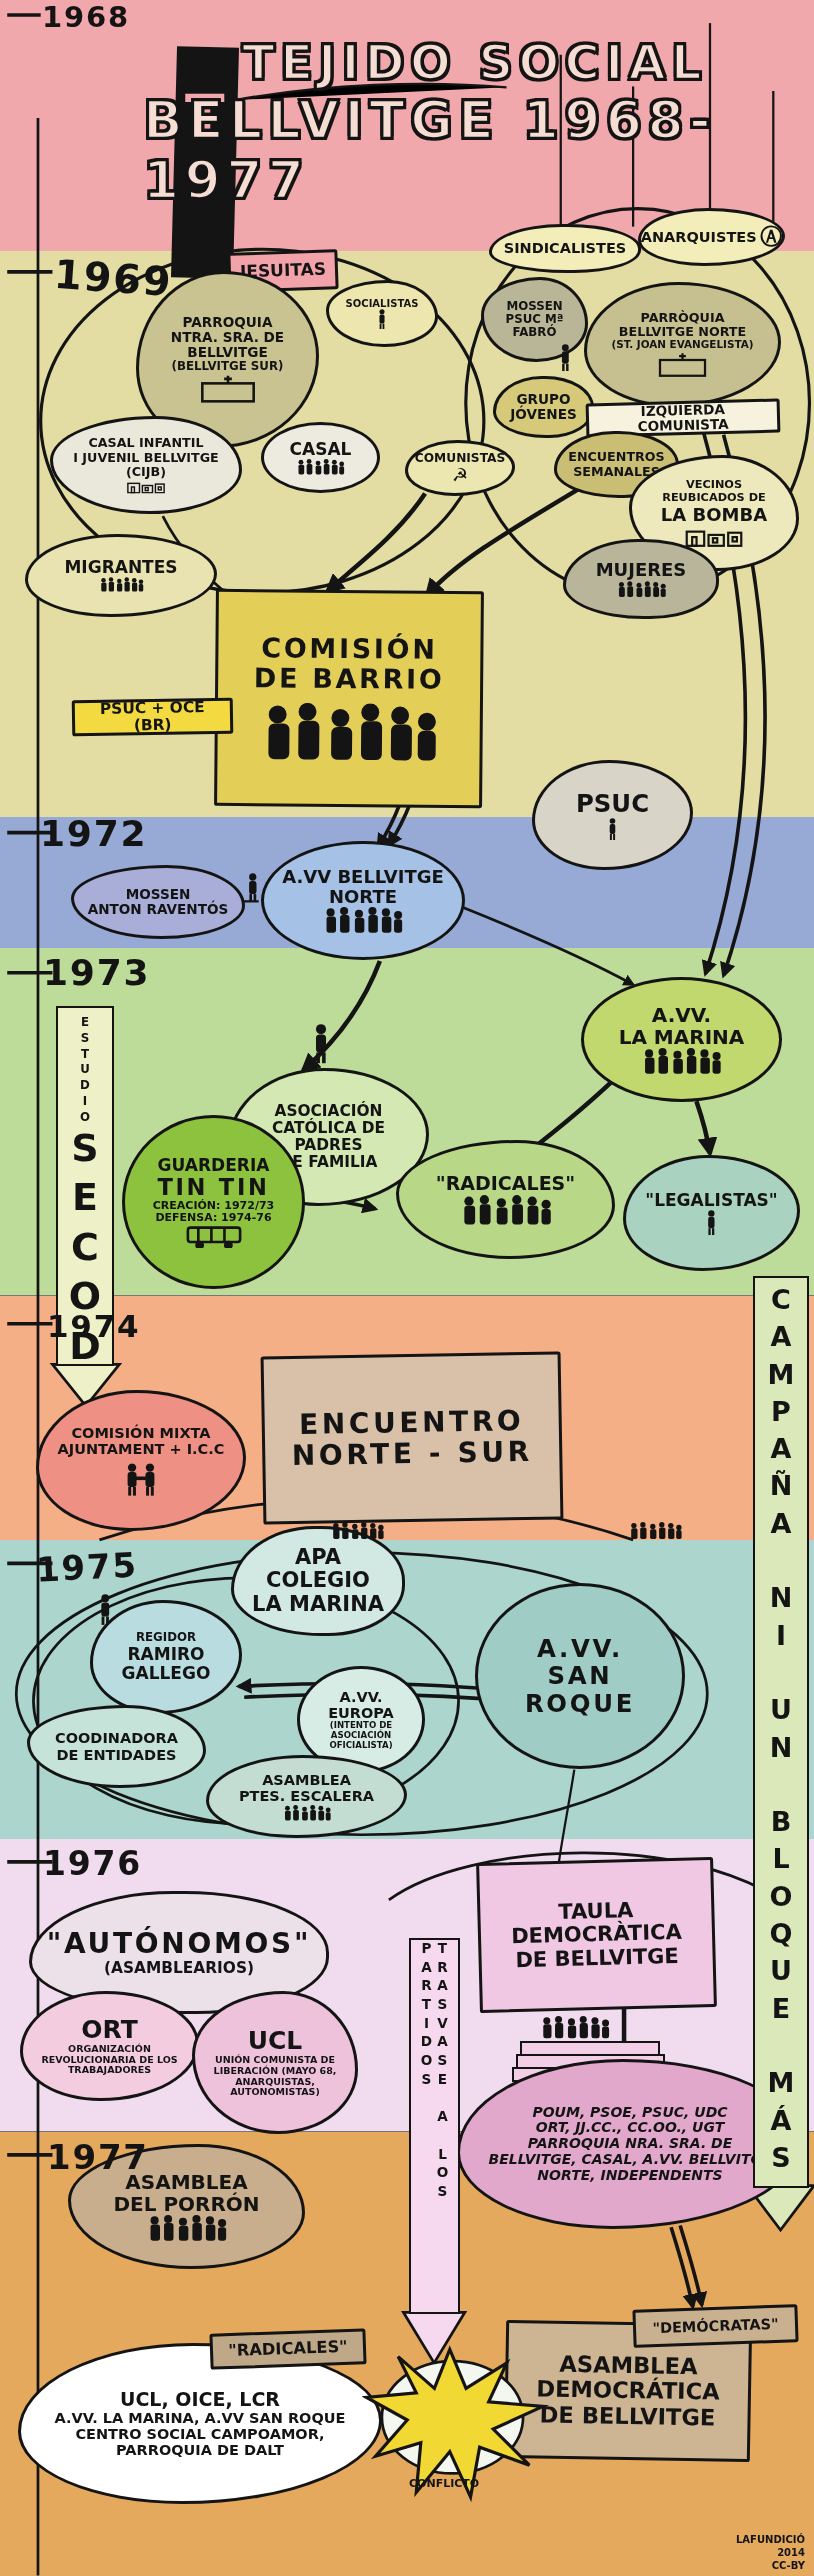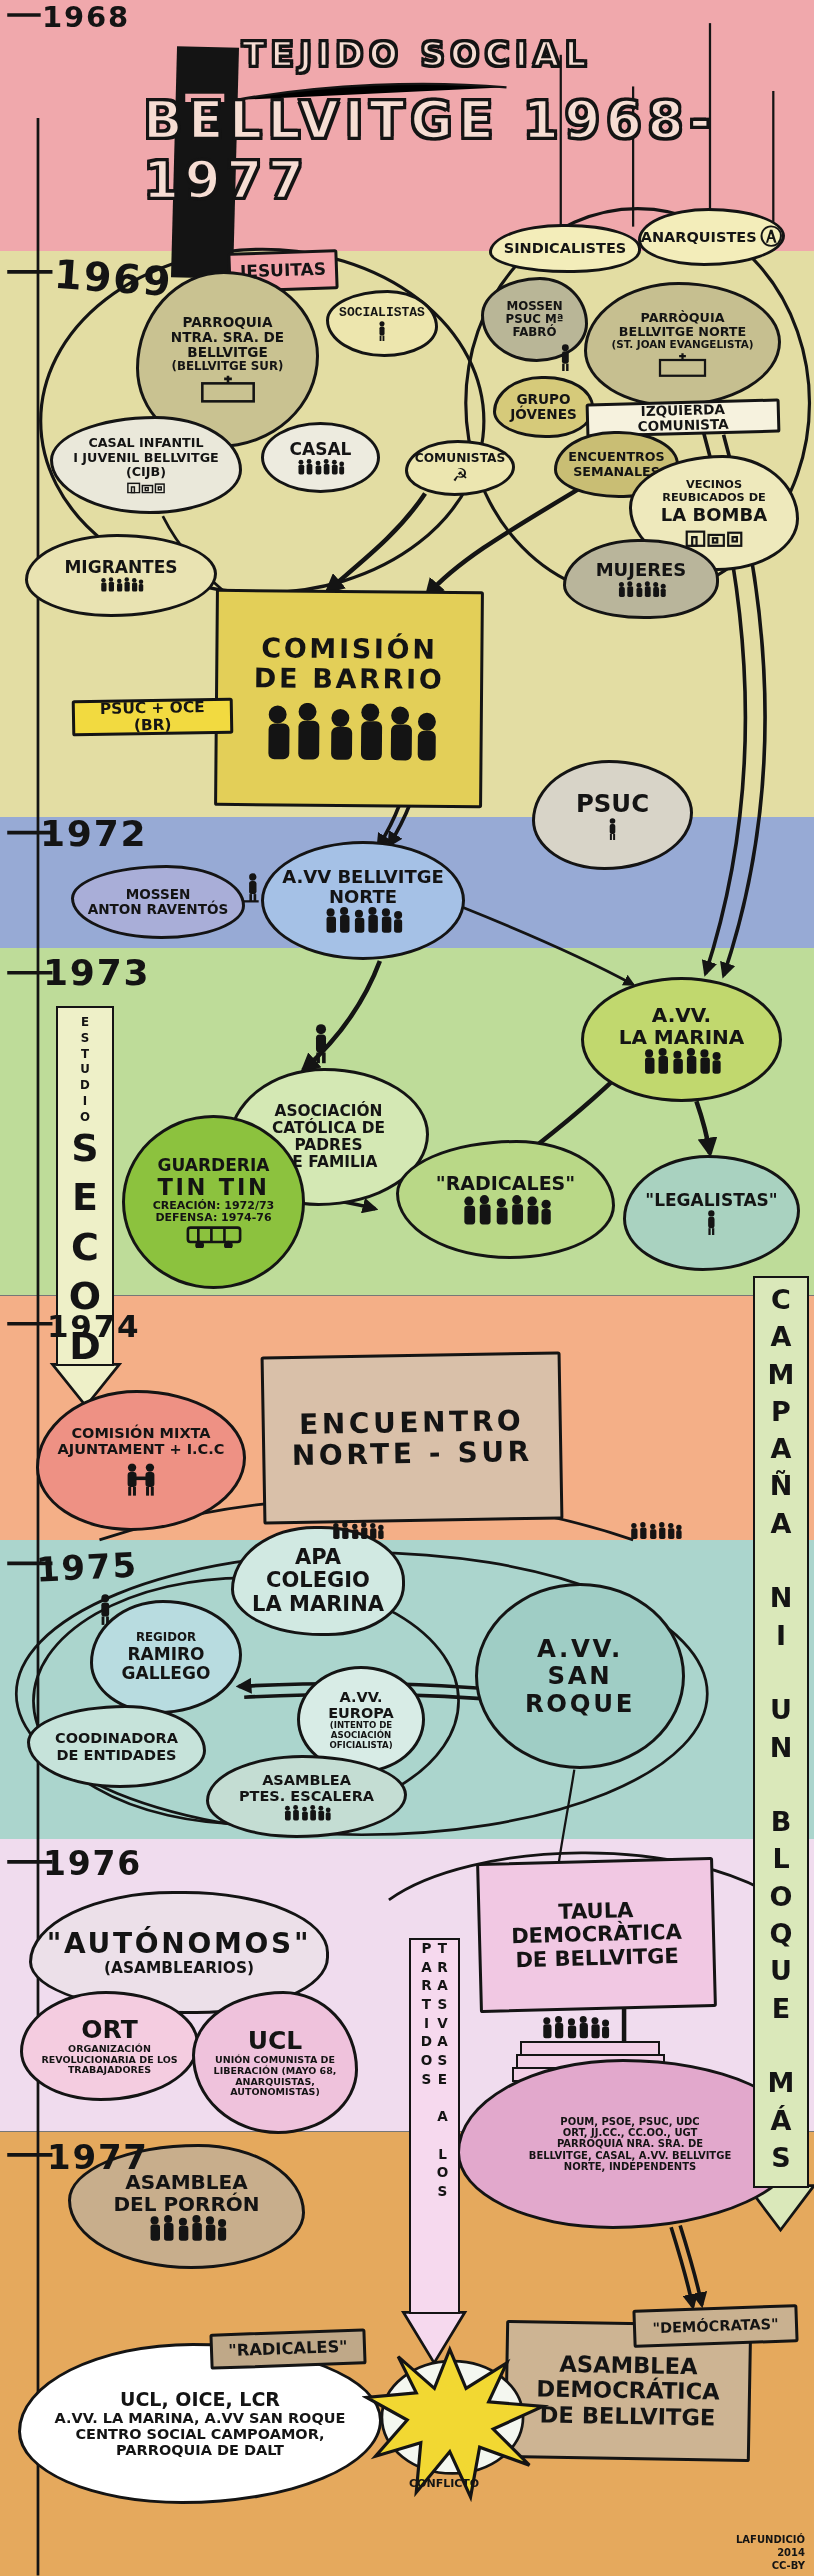--- a/index.html
+++ b/index.html
@@ -173,40 +173,40 @@
     <path d="M752 2460 C 762 2492, 770 2518, 776 2548" stroke="#141414" stroke-width="4" fill="none" marker-end="url(#ah)"></path>
 
     <polygon points="58,1508 132,1508 95,1554" fill="#eef0c8" stroke="#141414" stroke-width="3"></polygon>
     <polygon points="826,2416 900,2416 863,2465" fill="#dae8ba" stroke="#141414" stroke-width="3"></polygon>
     <polygon points="446,2556 514,2556 480,2612" fill="#f6d9ee" stroke="#141414" stroke-width="3"></polygon>
   </svg>
 
   <span class="year" style="left:42px;top:0;font-size:29px;">1968</span>
   <div class="tower" style="left:174px;top:47px;width:62px;height:231px;transform:rotate(1.5deg);"></div>
   <span class="towerT" style="left:185px;top:83px;font-size:58px;">T</span>
-  <div class="title" style="left:242px;top:34px;font-size:34px;">TEJIDO SOCIAL</div>
+  <div class="title" style="left:242px;top:34px;font-size:48px;">TEJIDO SOCIAL</div>
   <div class="title" style="left:143px;top:90px;font-size:52px;">BELLVITGE 1968- 1977</div>
 
   <span class="year" style="left:54px;top:255px;font-size:40px;transform:rotate(4deg);">1969</span>
 
   <div class="node sign" style="left:228px;top:251px;width:110px;height:40px;background:#f2a3a9;font-size:17px;transform:rotate(-2deg);">
     <span>JESUITAS</span>
   </div>
 
   <div class="node b1" style="left:136px;top:271px;width:183px;height:177px;background:#c9c291;font-size:13.6px;">
     <span>PARROQUIA</span>
     <span>NTRA. SRA. DE</span>
     <span>BELLVITGE</span>
     <span style="font-size:11.8px;">(BELLVITGE SUR)</span>
     <svg class="ic" width="58" height="31" viewBox="0 0 64 34">
         <use href="#ic-church"></use>
       </svg>
   </div>
 
-  <div class="node b2" style="left:326px;top:290px;width:112px;height:67px;background:#ede6ae;font-size:13px;font-family:Liberation Mono, monospace;">
+  <div class="node b2" style="left:326px;top:280px;width:112px;height:67px;background:#ede6ae;font-size:10px;">
     <span>SOCIALISTAS</span>
     <svg class="ic" width="10" height="20" viewBox="0 0 11 22">
         <use href="#ic-person"></use>
       </svg>
   </div>
 
   <div class="node b3" style="left:489px;top:224px;width:152px;height:49px;background:#f3edba;font-size:14.5px;">
     <span>SINDICALISTES</span>
   </div>
 
@@ -469,21 +469,21 @@
       <use href="#ic-crowd"></use>
     </svg>
   <div class="platform" style="left:520px;top:2041px;width:136px;height:11px;"></div>
   <div class="platform" style="left:516px;top:2054px;width:145px;height:11px;"></div>
   <div class="platform" style="left:512px;top:2067px;width:152px;height:11px;"></div>
 
   <div class="vbanner" style="left:409px;top:1938px;width:51px;height:376px;background:#f6d9ee;">
     <span class="vtext" style="font-size:13.6px;letter-spacing:2.7px;">TRASVASE A LOS PARTIDOS</span>
   </div>
 
-  <div class="node b1" style="left:457px;top:2059px;width:346px;height:170px;background:#e2a8cc;font-size:10px;">
+  <div class="node b1" style="left:457px;top:2059px;width:346px;height:170px;background:#e2a8cc;font-size:14px;font-style:italic;">
     <span>POUM, PSOE, PSUC, UDC</span>
     <span>ORT, JJ.CC., CC.OO., UGT</span>
     <span>PARROQUIA NRA. SRA. DE</span>
     <span>BELLVITGE, CASAL, A.VV. BELLVITGE</span>
     <span>NORTE, INDEPENDENTS</span>
   </div>
 
   <span class="year" style="left:47px;top:2137px;font-size:34px;">1977</span>
 
   <div class="node b2" style="left:68px;top:2144px;width:237px;height:125px;background:#c8ae8c;font-size:20px;">

